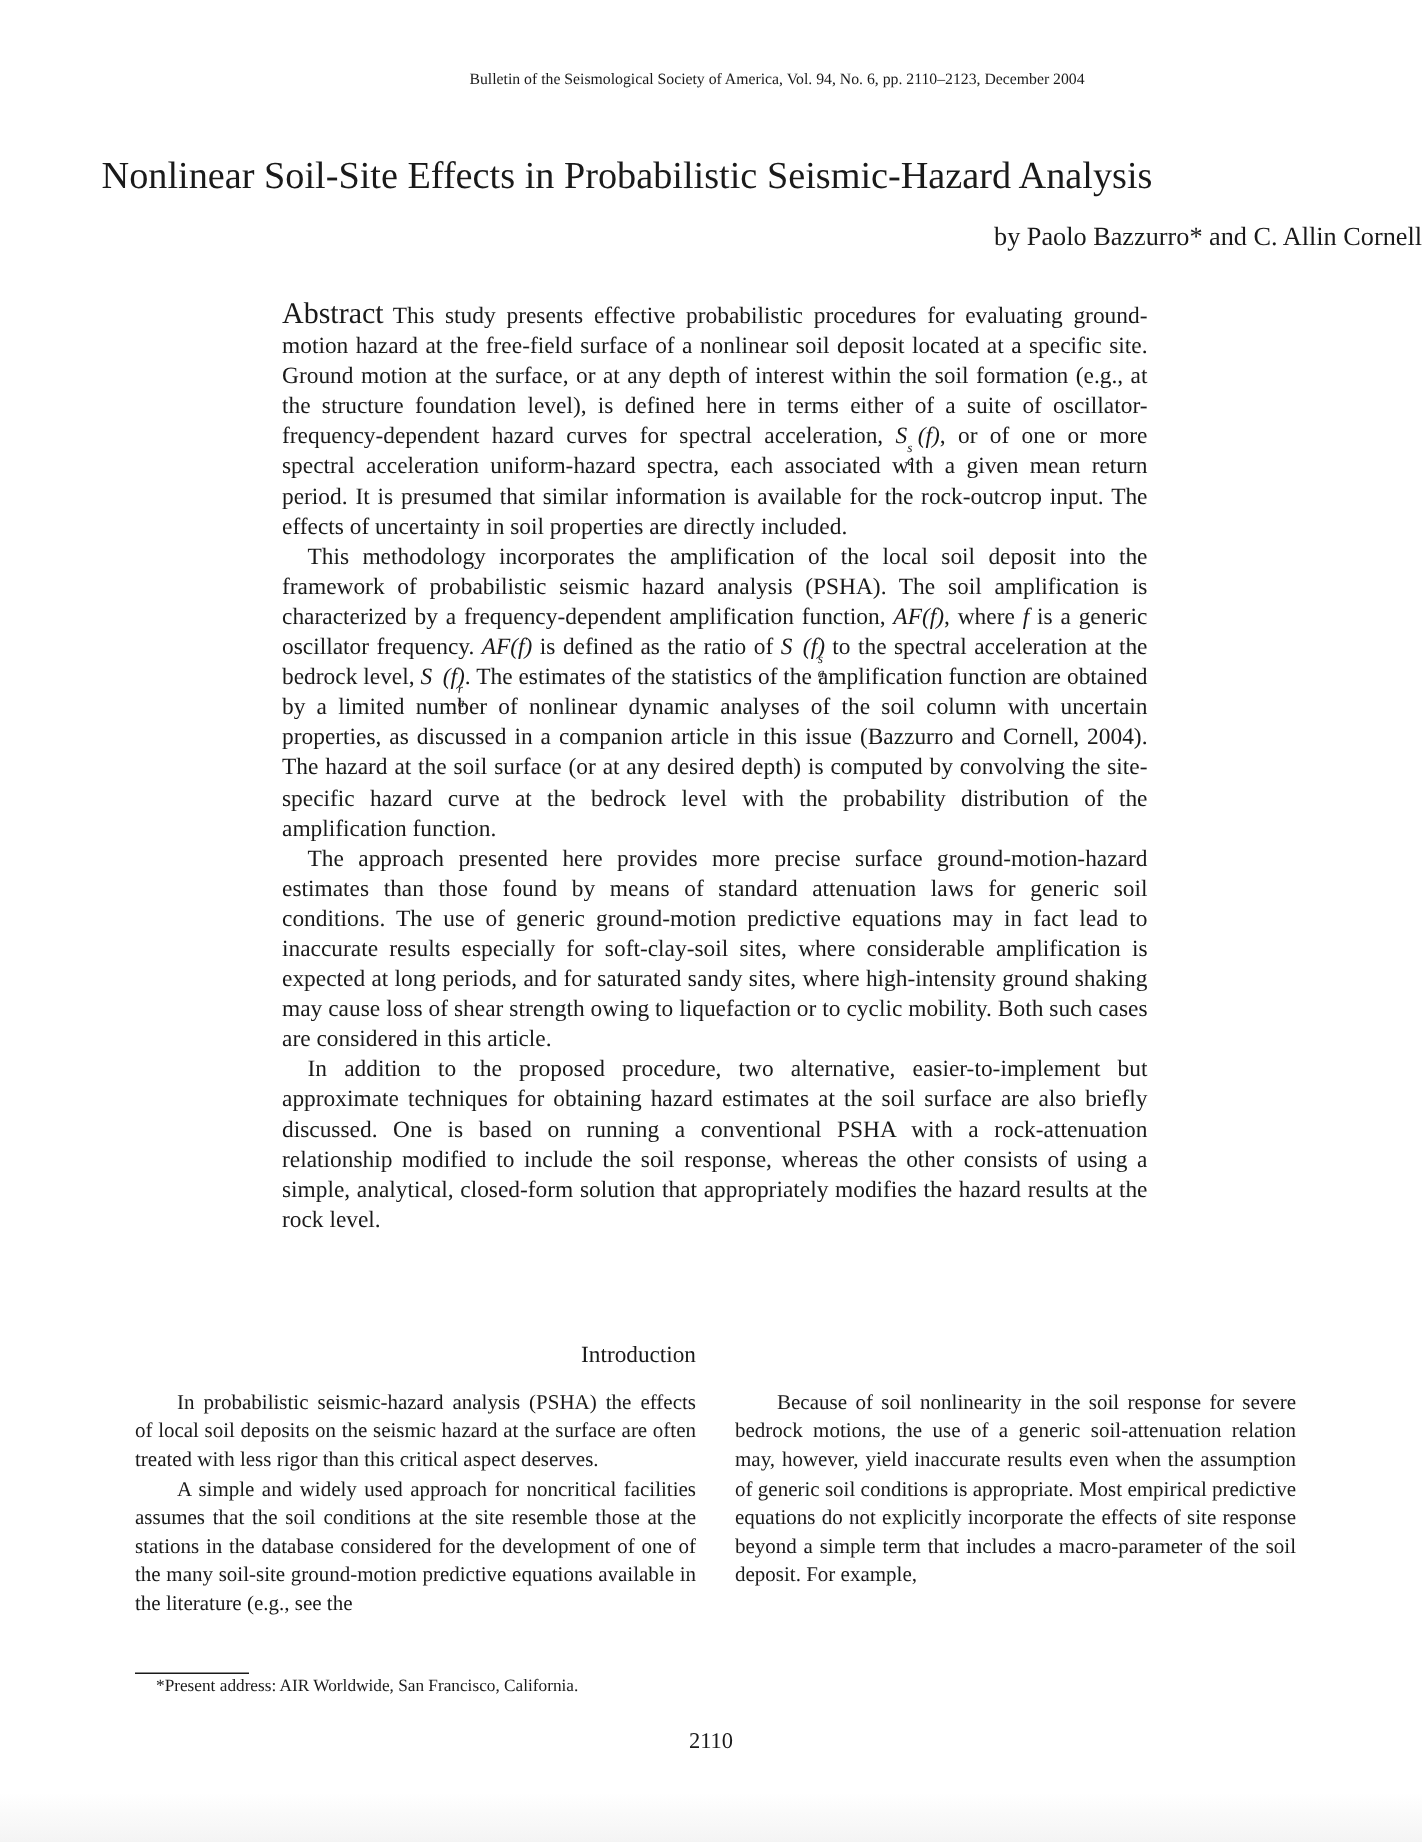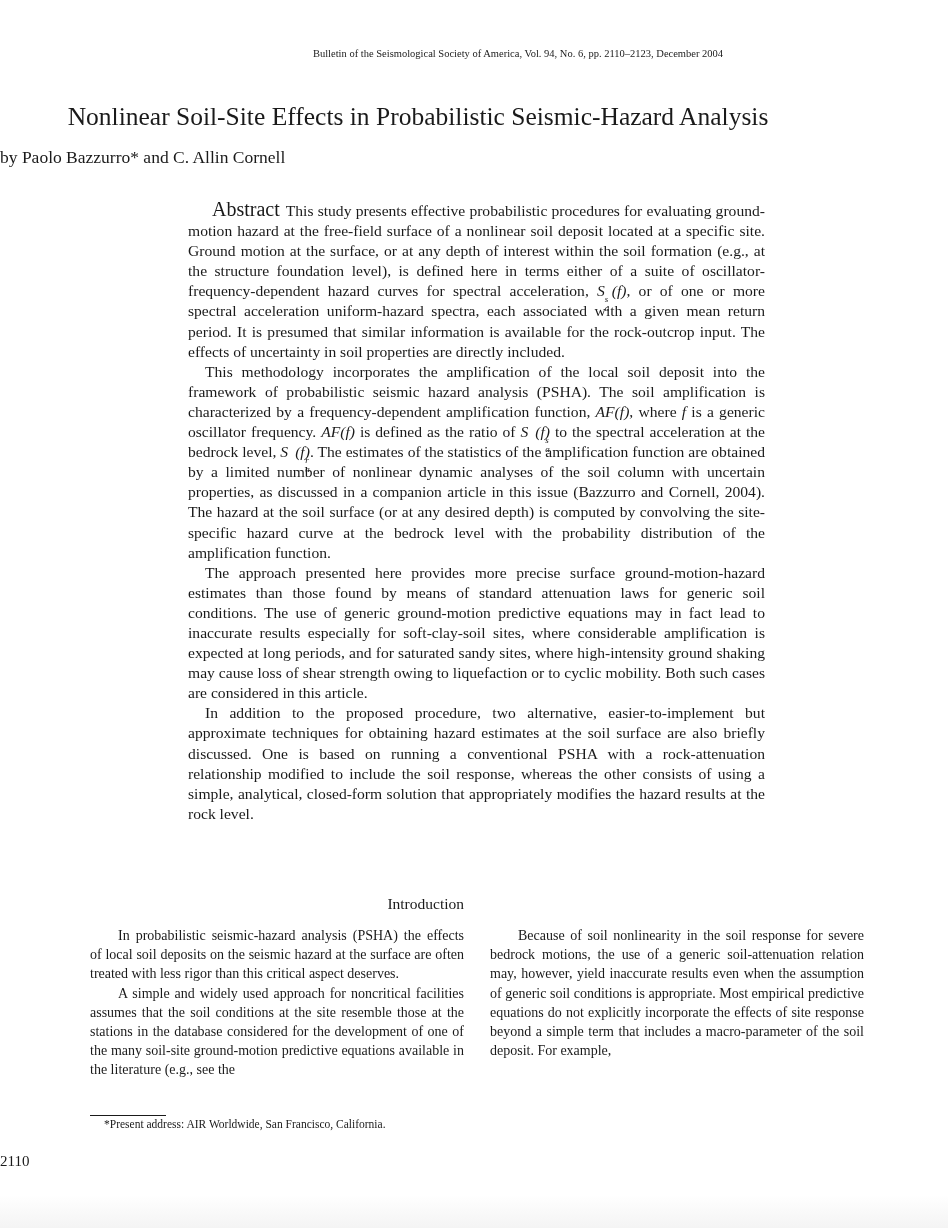--- a/index.html
+++ b/index.html
@@ -11,30 +11,30 @@
   }
   .running-head {
     position: absolute; top: 48px; left: 0; width: 948px; text-align: center;
     font-size: 10.5px; letter-spacing: 0; padding-left: 44px;
   }
   .title {
     position: absolute; top: 102px; left: 0; width: 836px; text-align: center;
     font-size: 25.5px; font-weight: normal; margin: 0;
   }
   .byline {
-    position: absolute; top: 147px; left: 0; width: 948px; text-align: left;
+    position: absolute; top: 147px; left: 0; width: 948px; text-align: right;
     font-size: 17.5px;
   }
   .abstract {
     position: absolute; top: 199px; left: 188px; width: 577px;
     font-size: 15.6px; line-height: 20.1px; text-align: justify;
   }
   .abstract p { margin: 0; text-indent: 17px; hyphens: none; }
   .abstract p.first { text-indent: 0; }
-  .abstract .abs-label { font-size: 20px; margin-right: 6px; margin-left: 24px; }
+  .abstract .abs-label { font-size: 20px; margin-right: 6px; }
   .sup-sub { display: inline-block; position: relative; width: 7px; font-size: 9px; font-style: italic; vertical-align: baseline; }
   .sup-sub .s-top { position: absolute; top: -7px; left: 0; }
   .sup-sub .s-bot { position: absolute; top: 2px; left: 0; }
   .section-heading {
     position: absolute; top: 895px; left: 90px; width: 374px; text-align: right;
     font-size: 15.5px; margin: 0; font-weight: normal;
   }
   .col {
     position: absolute; width: 374px; font-size: 14px; line-height: 19.2px; text-align: justify;
   }
@@ -42,21 +42,21 @@
   .col p.cont { text-indent: 0; }
   .col-left { top: 926px; left: 90px; }
   .col-right { top: 926px; left: 490px; }
   .footnote-rule {
     position: absolute; top: 1115px; left: 90px; width: 76px; height: 0; border-top: 1px solid #1a1a1a;
   }
   .footnote {
     position: absolute; top: 1118px; left: 104px; font-size: 11.5px;
   }
   .page-number {
-    position: absolute; top: 1153px; left: 0; width: 948px; text-align: left; font-size: 15px;
+    position: absolute; top: 1153px; left: 0; width: 948px; text-align: center; font-size: 15px;
   }
 </style>
 </head>
 <body>
 
 <div class="running-head">Bulletin of the Seismological Society of America, Vol. 94, No. 6, pp. 2110–2123, December 2004</div>
 
 <h1 class="title">Nonlinear Soil-Site Effects in Probabilistic Seismic-Hazard Analysis</h1>
 
 <div class="byline">by Paolo Bazzurro* and C. Allin Cornell</div>

